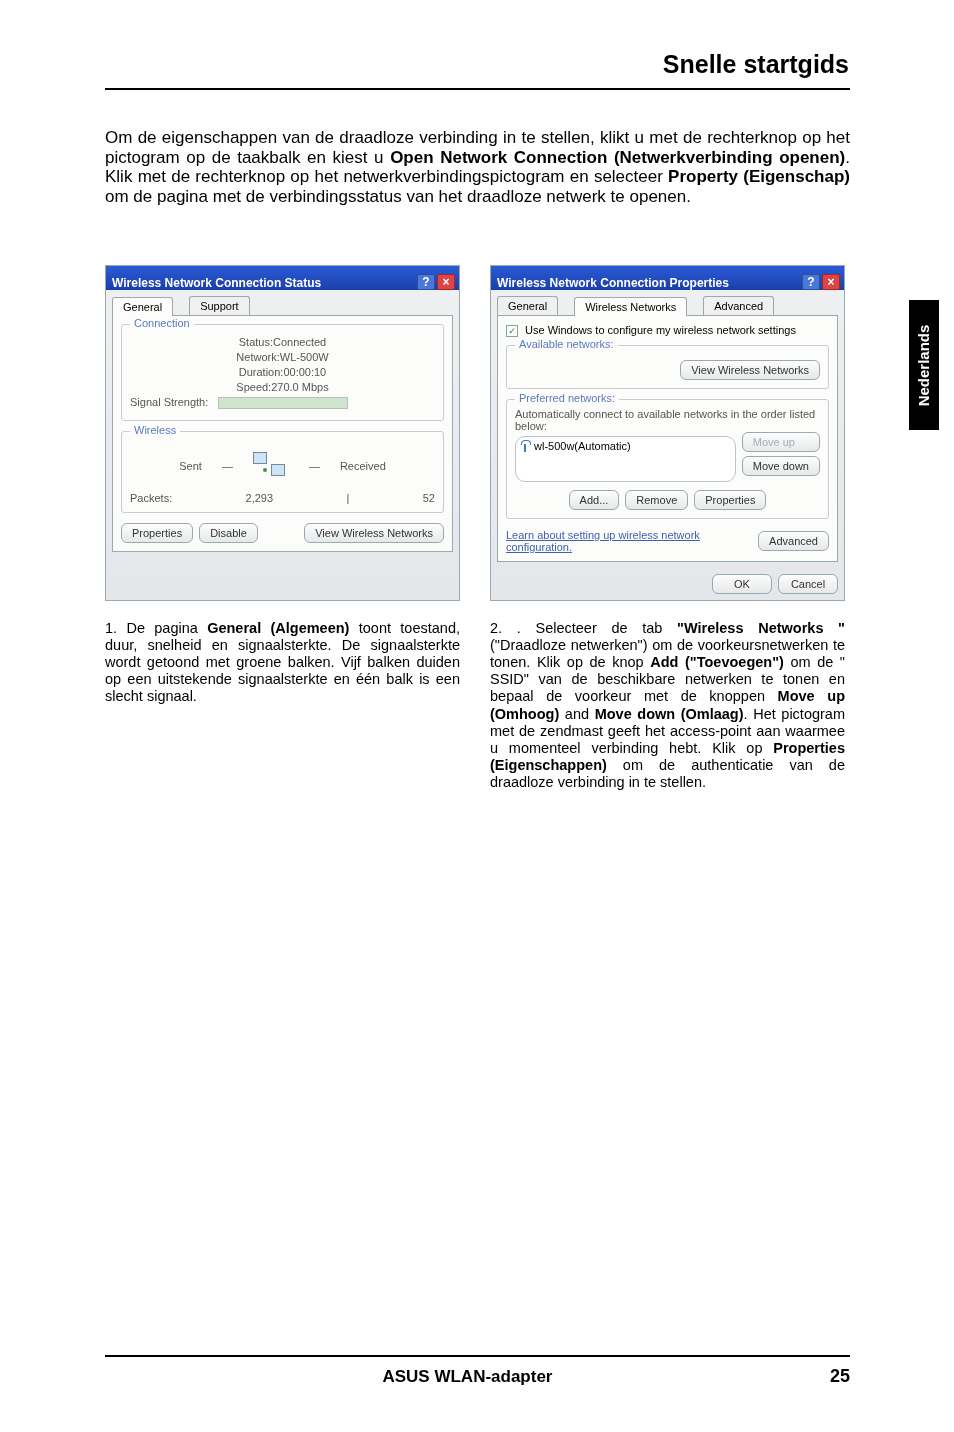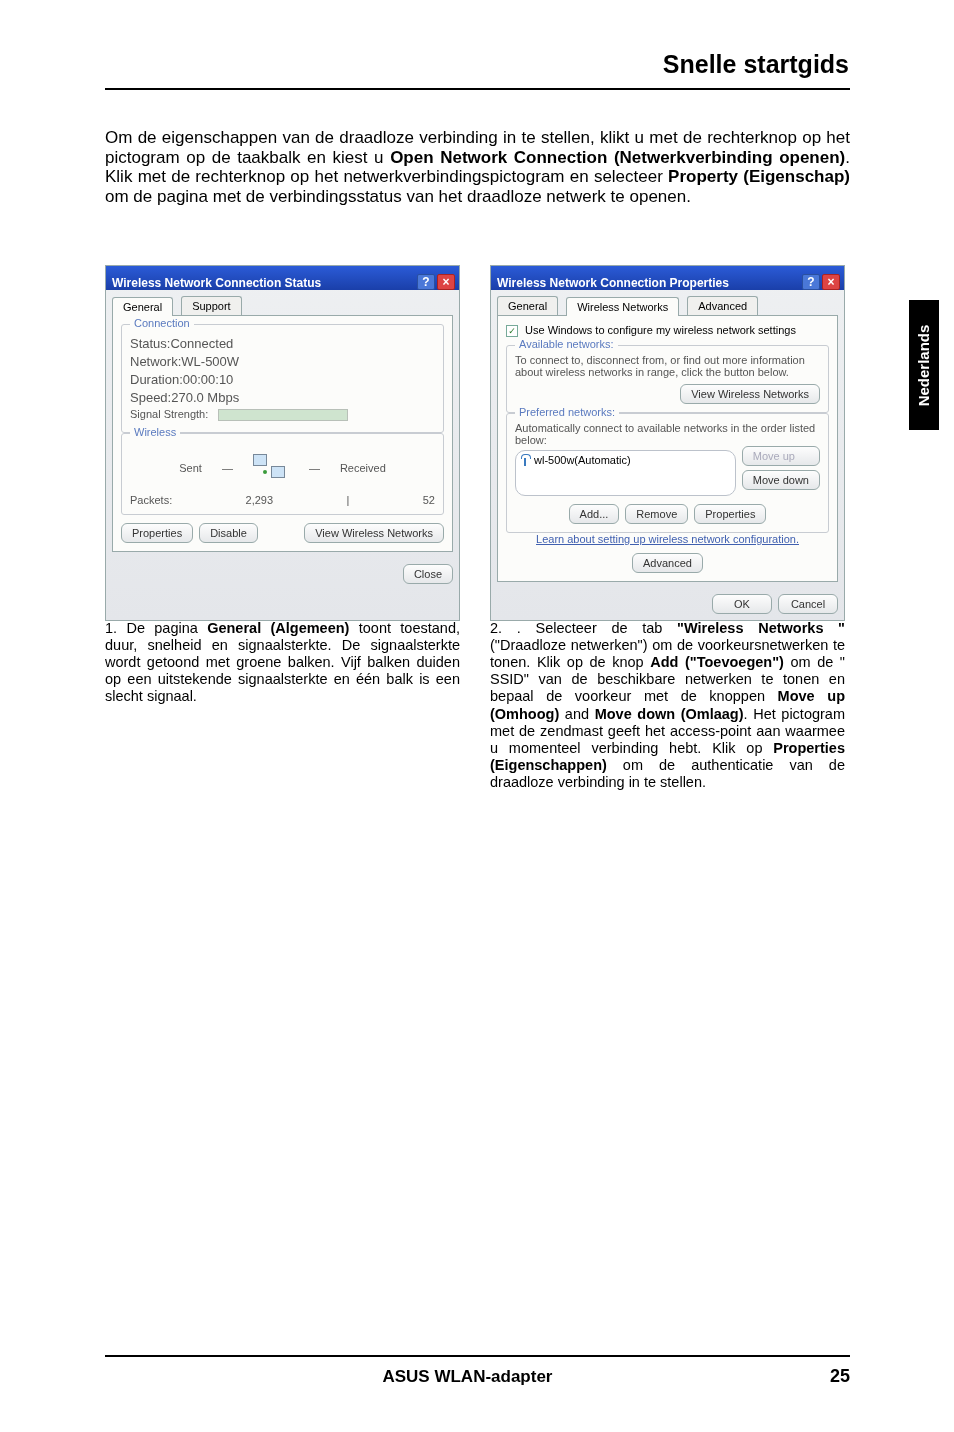--- a/index.html
+++ b/index.html
@@ -72,51 +72,52 @@
       justify-content: space-between;
     }
     .titlebar .btns { display: flex; gap: 2px; }
     .tb-btn {
       width: 18px; height: 16px; border-radius: 2px;
       display: flex; align-items: center; justify-content: center;
       font-weight: bold; font-size: 12px; color: #fff;
     }
     .tb-help { background: #4a78d8; border: 1px solid #2a50a0; }
     .tb-close { background: #d44; border: 1px solid #a22; }
-    .tabs { display: flex; padding: 6px 6px 0 6px; gap: 8px; }
+    .tabs { display: flex; padding: 6px 6px 0 6px; gap: 16px; }
     .tab {
       padding: 3px 10px;
       border: 1px solid #9aa;
       border-bottom: none;
       background: #f0f0ee;
       border-radius: 3px 3px 0 0;
       font-size: 11px;
     }
     .tab.active { background: #fcfcfa; position: relative; top: 1px; }
     .pane {
       margin: 0 6px 6px 6px;
       background: #fcfcfa;
       border: 1px solid #9aa;
       padding: 8px;
     }
     .group {
       border: 1px solid #c8ccd2;
       border-radius: 3px;
       padding: 8px;
+      margin-bottom: 10px;
       position: relative;
     }
     .group-title {
       position: absolute;
       top: -8px; left: 8px;
       background: #fcfcfa;
       padding: 0 4px;
       color: #5a7abf;
       font-size: 11px;
     }
-    .row { display: flex; justify-content: flex-start; margin: 3px 0; font-size: 13px; color: #555; }
+    .row { display: flex; justify-content: center; margin: 3px 0; font-size: 11px; color: #555; }
     .row .val { color: #555; }
     .sig-row { margin: 3px 0; color: #555; font-size: 11px; }
     .sigbar { display: inline-block; width: 130px; height: 12px; background: linear-gradient(90deg, #cfe4cf, #cfe4cf); border: 1px solid #b8c0b8; margin-left: 10px; vertical-align: middle; }
     .activity-row { display: flex; align-items: center; justify-content: center; gap: 20px; color: #555; margin: 10px 0; }
     .act-icon {
       width: 36px; height: 32px; position: relative;
     }
     .act-icon .mon { width: 14px; height: 12px; border: 1px solid #789; background: #cde3f6; position: absolute; }
     .act-icon .mon.l { top: 2px; left: 0; }
     .act-icon .mon.r { top: 14px; left: 18px; }
@@ -236,23 +237,20 @@
           <span>|</span>
           <span>52</span>
         </div>
       </div>
       <div class="btnrow">
         <div class="winbtn">Properties</div>
         <div class="winbtn">Disable</div>
         <div class="winbtn" style="margin-left:auto">View Wireless Networks</div>
       </div>
     </div>
-    <div class="footer-row">
-      <div class="winbtn">Close</div>
-    </div>
   </div>
 
   <div class="dialog">
     <div class="titlebar">
       <span>Wireless Network Connection Properties</span>
       <div class="btns">
         <div class="tb-btn tb-help">?</div>
         <div class="tb-btn tb-close">×</div>
       </div>
     </div>
@@ -261,21 +259,20 @@
       <div class="tab active">Wireless Networks</div>
       <div class="tab">Advanced</div>
     </div>
     <div class="pane">
       <div style="margin-bottom:8px;">
         <span class="chk">✓</span>
         <span>Use Windows to configure my wireless network settings</span>
       </div>
       <div class="group">
         <div class="group-title">Available networks:</div>
-        <div style="color:#555;font-size:11px;">To connect to, disconnect from, or find out more information about wireless networks in range, click the button below.</div>
         <div style="display:flex;justify-content:flex-end;margin-top:6px;">
           <div class="winbtn">View Wireless Networks</div>
         </div>
       </div>
       <div class="group">
         <div class="group-title">Preferred networks:</div>
         <div style="color:#555;font-size:11px;">Automatically connect to available networks in the order listed below:</div>
         <div class="list-row">
           <div class="listbox">
             <div class="listitem">
@@ -287,21 +284,21 @@
             <div class="winbtn disabled">Move up</div>
             <div class="winbtn">Move down</div>
           </div>
         </div>
         <div class="btnrow" style="margin-top:8px;justify-content:center;">
           <div class="winbtn">Add...</div>
           <div class="winbtn">Remove</div>
           <div class="winbtn">Properties</div>
         </div>
       </div>
-      <div style="display:flex;align-items:center;gap:8px;flex-direction:column;">
+      <div style="display:flex;align-items:center;gap:8px;">
         <span class="blue-link" style="font-size:11px;flex:1;text-decoration:underline;">Learn about setting up wireless network configuration.</span>
         <div class="winbtn">Advanced</div>
       </div>
     </div>
     <div class="footer-row">
       <div class="winbtn" style="min-width:60px;text-align:center">OK</div>
       <div class="winbtn" style="min-width:60px;text-align:center">Cancel</div>
     </div>
   </div>
 </div>

